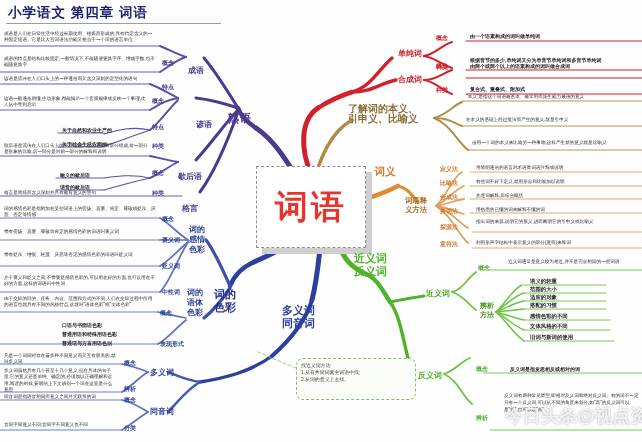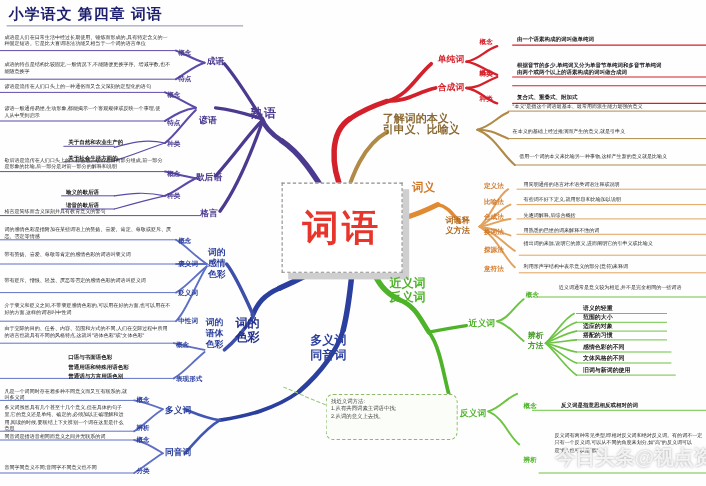--- a/index.html
+++ b/index.html
@@ -37,21 +37,21 @@
   .mb  { font-size:10.5px; line-height:11.5px; }         
   .l2  { font-size:8px; font-weight:bold; }              
   .l3  { font-size:6px; font-weight:bold; }              
   .txt { position:absolute; font-size:4.6px; line-height:6.2px; color:#2a2a2a; font-weight:normal; }
   .txtb{ position:absolute; font-size:5px; line-height:6.6px; color:#1c1c1c; font-weight:bold; }
 
   .c-red   { color:#d4202a; }
   .c-org   { color:#d1792a; }
   .c-grn   { color:#4fb32a; }
   .c-blu   { color:#2b3f9e; }
-  .c-pur   { color:#4b3a8f; }
+  .c-pur   { color:#4b3a8f;margin-top:15px; }
   .c-dblu  { color:#22308c; }
 
   .note {
     position:absolute; left:296px; top:358px; width:120px; height:42px;
     border:1px dashed #8fb96a; border-radius:7px; background:#fbfdf8;
     padding:3px 4px;
   }
   .note div { font-size:4.9px; line-height:7px; color:#3b3b3b; }
 
   .wm {
@@ -304,21 +304,21 @@
   <div class="txt" style="left:4px; top:422px; width:114px;">音同字同意义不同;音同字不同意义也不同</div>
 
   <div class="lbl mb c-pur" style="left:228px; top:98px; font-size:11px; letter-spacing:1px;">熟语</div>
 
   <div class="lbl l2 c-pur" style="left:188px; top:50px;">成语</div>
   <div class="lbl l3 c-pur" style="left:162px; top:44px;">概念</div>
   <div class="txt" style="left:4px; top:31px; width:152px; line-height:6.4px;">成语是人们在日常生活中经过长期使用、锤炼而形成的,具有特定含义的一种固定短语。它是比大百词语法功能又相当于一个词的语言单位</div>
   <div class="lbl l3 c-pur" style="left:162px; top:68px;">特点</div>
   <div class="txt" style="left:4px; top:56px; width:152px; line-height:6.4px;">成语的特点是结构比较固定,一般情况下,不能随便更换字序、增减字数,也不能随意换字</div>
 
-  <div class="lbl l2 c-pur" style="left:181px; top:104px;">谚语</div>
+  <div class="lbl l2 c-pur" style="left:196px; top:104px;">谚语</div>
   <div class="lbl l3 c-pur" style="left:152px; top:82px;">概念</div>
   <div class="txt" style="left:4px; top:76px; width:144px; line-height:6.4px;">谚语是流传在人们口头上的一种通俗而又含义深刻的定型化的语句</div>
   <div class="lbl l3 c-pur" style="left:152px; top:108px;">特点</div>
   <div class="txt" style="left:4px; top:96px; width:144px; line-height:6.4px;">谚语一般通俗易懂,生动形象,都能揭示一个客观规律或反映一个事理,使人从中受到启示</div>
   <div class="lbl l3 c-pur" style="left:152px; top:127px;">种类</div>
   <div class="txtb" style="left:62px; top:126.5px; font-size:5px;">关于自然和农业生产的</div>
   <div class="txtb" style="left:62px; top:140.5px; font-size:5px;">关于社会生活方面的</div>
 
   <div class="lbl l2 c-pur" style="left:178px; top:156px;">歇后语</div>
   <div class="lbl l3 c-pur" style="left:152px; top:154px;">概念</div>

